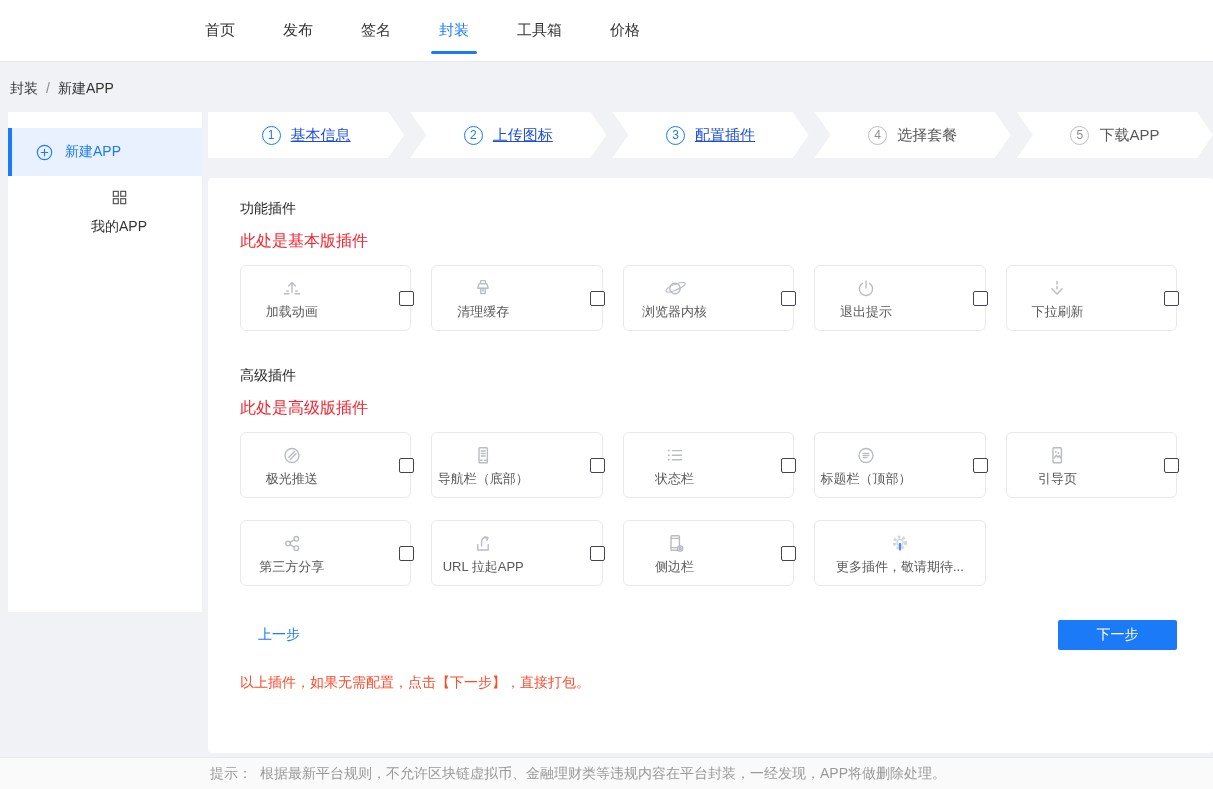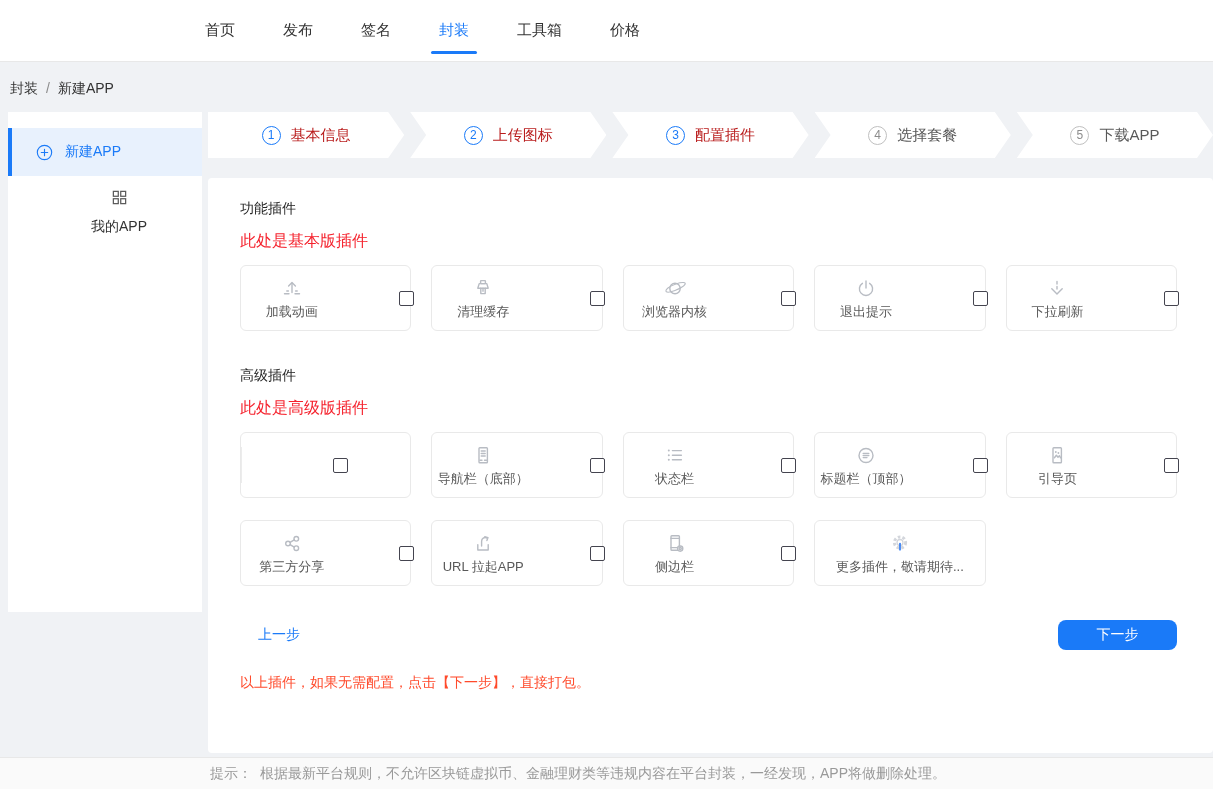--- a/index.html
+++ b/index.html
@@ -51,21 +51,21 @@
   .step:first-child {
     clip-path:polygon(0 0, calc(100% - 16px) 0, 100% 50%, calc(100% - 16px) 100%, 0 100%);
   }
   .step .snum {
     width:19px; height:19px; border-radius:50%; border:1px solid #bfbfbf;
     display:flex; align-items:center; justify-content:center;
     font-size:12px; color:#8c8c8c;
   }
   .step .slabel { color:#595959; }
   .step.done .snum { border-color:#1a7af8; color:#1a7af8; }
-  .step.done .slabel { color:#b91c1c; }
+  .step.done .slabel { color:#1d4ed8;text-decoration:underline; }
   
   .content {
     margin-top:20px; background:#fff; border-radius:4px; height:575px;
     padding:22px 36px 0 32px;
   }
   .sec-title { font-size:14px; color:#262626; }
   .sec-hint { font-size:16px; color:#f5222d; margin-top:13px; }
   .plugin-grid {
     margin-top:13px; display:grid; grid-template-columns:repeat(5,1fr);
     gap:22px 20px;
@@ -85,21 +85,21 @@
   .checkbox {
     width:15px; height:15px; border:1px solid #44444f; border-radius:2px; background:#fff;
     cursor:pointer;
   }
   .card.nocheck .cmain { flex:1; }
   
   .actions { margin-top:34px; padding-left:18px; display:flex; align-items:center;justify-content:space-between; }
   .prev-link { font-size:14px; color:#1a7af8; cursor:pointer; }
   .next-btn {
     margin-left:23px; width:119px; height:30px; background:#1a7af8; color:#fff;
-    border:none; border-radius:8px; font-size:14px; cursor:pointer;
+    border:none; border-radius:2px; font-size:14px; cursor:pointer;
     font-family:inherit;
   }
   .note { margin-top:24px; font-size:14px; color:#ff4a2b; }
   
   .footer {
     position:absolute; left:0; right:0; bottom:0; height:32px;
     background:#fafafa; border-top:1px solid #e8e8e8;
     font-size:14px; color:#999; display:flex; align-items:center; padding-left:210px;
   }
   .footer .fprefix { margin-right:8px; }
@@ -263,20 +263,31 @@
                 <span class="checkbox"></span>
               </div>
             </div>
           </div>
       </div>
       <div class="section">
         <div class="sec-title">高级插件</div>
         <div class="sec-hint">此处是高级版插件</div>
         <div class="plugin-grid">
             <div class="card">
+              <div class="cmain">
+                <span class="cicon">
+                  <svg width="26" height="24" viewBox="0 0 24 24">
+                    <g fill="none" stroke="#b8bcc3" stroke-width="1.4" stroke-linecap="round" stroke-linejoin="round">
+                      <circle cx="12" cy="11.5" r="7"></circle>
+                      <path d="M8.8 13.2 L14.6 7.4 M10.2 15.6 L16 9.8"></path>
+                    </g>
+                  </svg>
+                </span>
+                <div class="clabel">极光推送</div>
+              </div>
               <div class="cdiv"></div>
               <div class="cbox">
                 <span class="checkbox"></span>
               </div>
             </div>
             <div class="card">
               <div class="cmain">
                 <span class="cicon">
                   <svg width="26" height="24" viewBox="0 0 24 24">
                     <g fill="none" stroke="#b8bcc3" stroke-width="1.4" stroke-linecap="round" stroke-linejoin="round">

